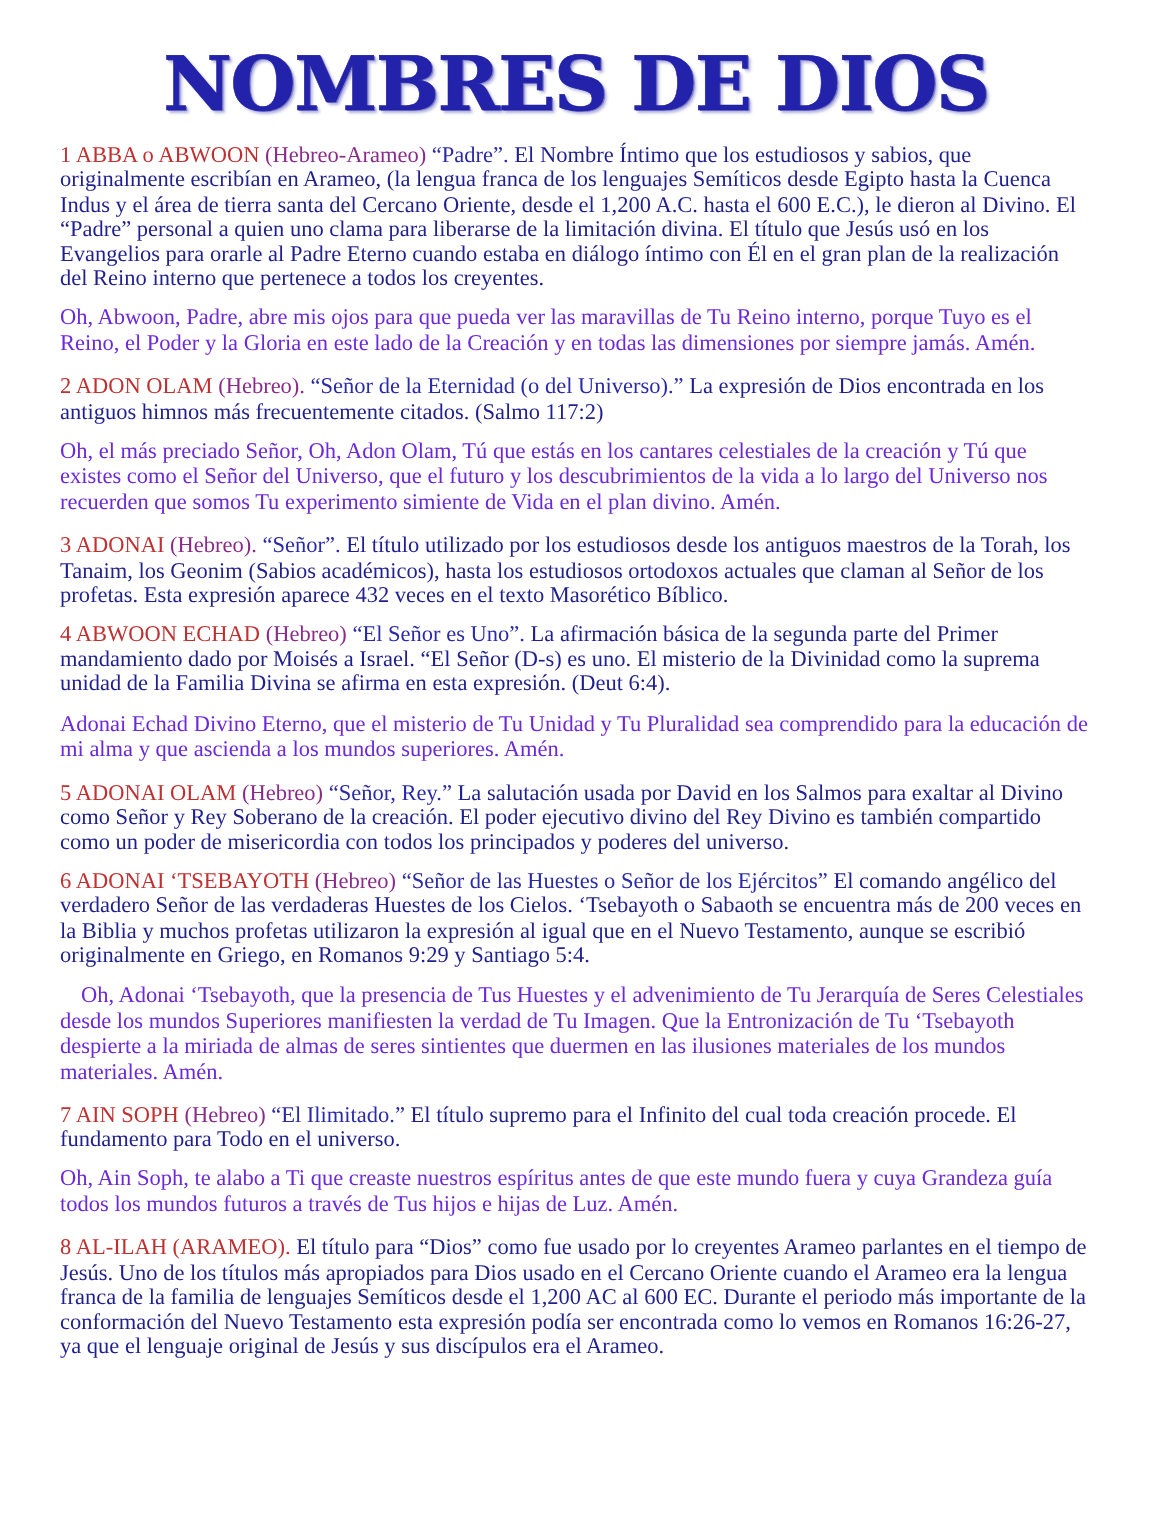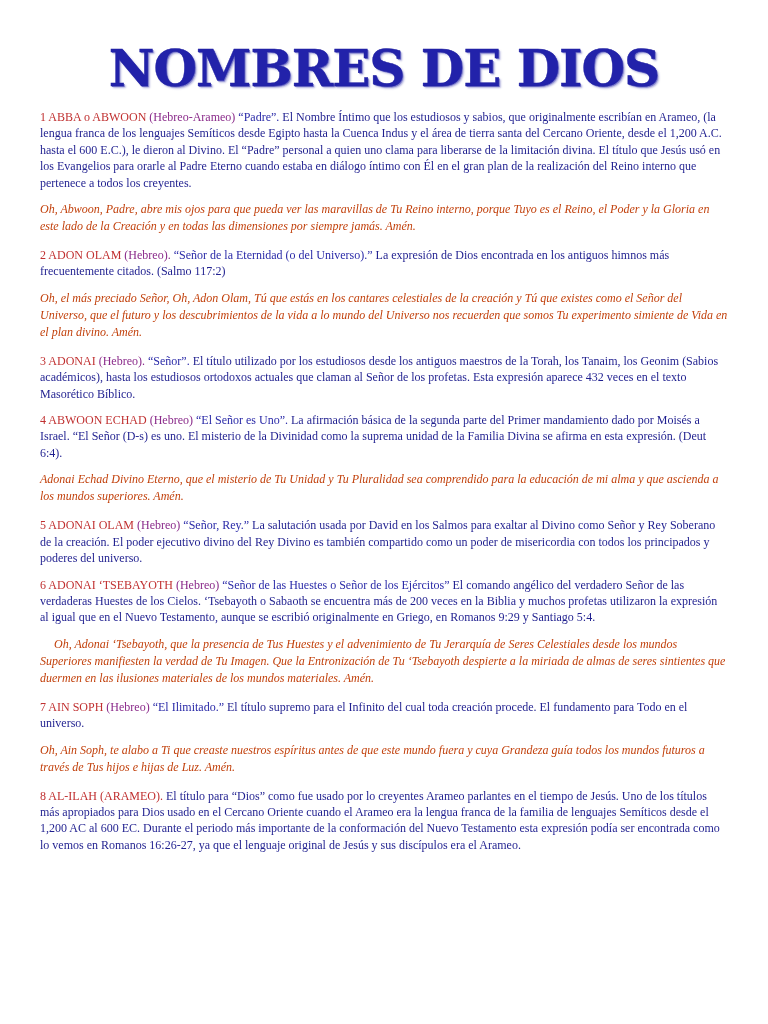--- a/index.html
+++ b/index.html
@@ -11,21 +11,21 @@
     width: 768px;
     height: 1024px;
     font-family: "Liberation Serif", serif;
     color: #1a1a8c;
     overflow: hidden;
   }
   .page {
     width: 768px;
     height: 1024px;
     box-sizing: border-box;
-    padding: 43px 40px 0 40px;
+    padding: 30px 40px 0 40px;
     position: relative;
   }
   .doc-title {
     text-align: center;
     font-family: "DejaVu Serif", serif;
     font-weight: bold;
     font-size: 50px;
     line-height: 52px;
     letter-spacing: -1px;
     color: #2222aa;
@@ -34,31 +34,30 @@
     -webkit-text-stroke: 0.4px #2020a0;
   }
   .entry {
     margin: 0 0 10px 0;
   }
   p {
     margin: 0 0 10px 0;
   }
   .body-par {
     font-family: "Liberation Serif", serif;
-    font-size: 12px;
+    font-size: 15px;
     line-height: 16.4px;
     color: #1f1f8f;
     text-align: left;
   }
   .prayer-par {
     font-family: "Liberation Serif", serif;
-    font-style: italic;
-    font-size: 12px;
+    font-size: 15px;
     line-height: 17px;
-    color: #c2410c;
+    color: #6d28d9;
     margin: 0 0 12px 0;
   }
   .prayer-indent {
     text-indent: 14px;
   }
   .num {
     color: #c03030;
   }
   .name {
     color: #c03030;
@@ -93,21 +92,21 @@
   </div>
 
   <div class="entry">
     <p class="body-par">
       <span class="num">2</span>
       <span class="name">ADON OLAM</span>
       <span class="lang">(Hebreo).</span>
       <span class="meaning">“Señor de la Eternidad (o del Universo).”</span>
       <span class="rest">La expresión de Dios encontrada en los antiguos himnos más frecuentemente citados. (Salmo 117:2)</span>
     </p>
-    <p class="prayer-par">Oh, el más preciado Señor, Oh, Adon Olam, Tú que estás en los cantares celestiales de la creación y Tú que existes como el Señor del Universo, que el futuro y los descubrimientos de la vida a lo mundo del Universo nos recuerden que somos Tu experimento simiente de Vida en el plan divino. Amén.</p>
+    <p class="prayer-par">Oh, el más preciado Señor, Oh, Adon Olam, Tú que estás en los cantares celestiales de la creación y Tú que existes como el Señor del Universo, que el futuro y los descubrimientos de la vida a lo largo del Universo nos recuerden que somos Tu experimento simiente de Vida en el plan divino. Amén.</p>
   </div>
 
   <div class="entry">
     <p class="body-par">
       <span class="num">3</span>
       <span class="name">ADONAI</span>
       <span class="lang">(Hebreo).</span>
       <span class="meaning">“Señor”.</span>
       <span class="rest">El título utilizado por los estudiosos desde los antiguos maestros de la Torah, los Tanaim, los Geonim (Sabios académicos), hasta los estudiosos ortodoxos actuales que claman al Señor de los profetas. Esta expresión aparece 432 veces en el texto Masorético Bíblico.</span>
     </p>

